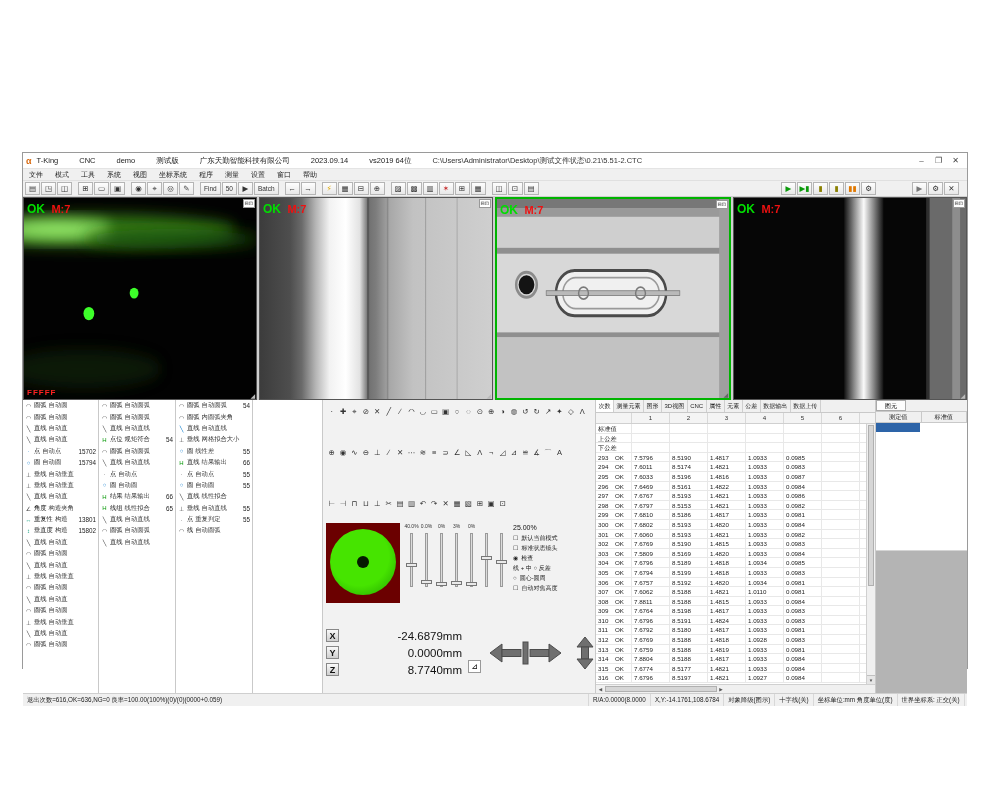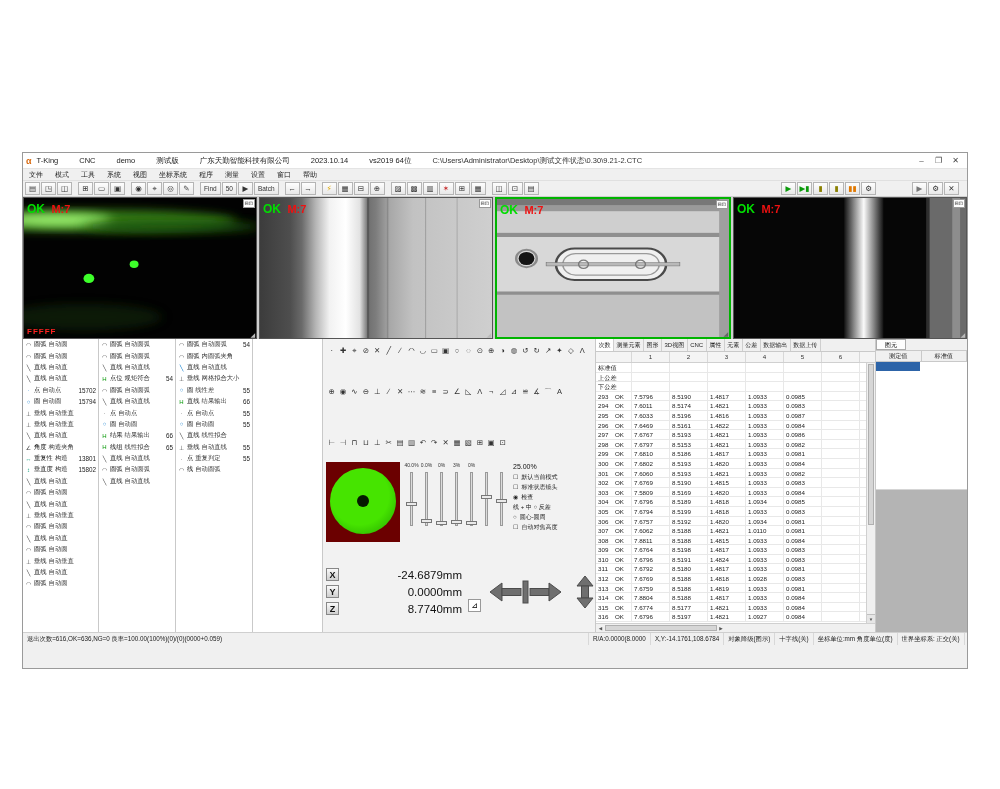--- a/index.html
+++ b/index.html
@@ -26,21 +26,21 @@
   .toolbar { height:16px; background:#f0f0f0; display:flex; align-items:center;
     padding:0 2px; border-bottom:1px solid #cfcfcf; flex:none; }
   .tgroup { display:flex; gap:1px; margin-right:6px; align-items:center; }
   .tbtn { min-width:15px; height:13px; border:1px solid #b5b5b5;
     background:linear-gradient(#fefefe,#e8e8e8); font-size:7.5px; line-height:11px;
     text-align:center; color:#333; padding:0 1px;
     font-family:"Liberation Sans","DejaVu Sans",sans-serif; }
   .tbtn.lbl { font-size:6.5px; padding:0 3px; }
 
   
-  .cameras { height:142px; display:flex; gap:2px; background:#cfcfcf; flex:none; }
+  .cameras { height:203px; display:flex; gap:2px; background:#cfcfcf; flex:none; }
   .cam { flex:1; position:relative; border:1px solid #555; overflow:hidden; background:#000; }
   .cam.selected { border:2px solid #00b400; }
   .cam svg.img { position:absolute; inset:0; width:100%; height:100%; }
   .cam-hdr { position:absolute; top:1px; left:3px; z-index:3; font-weight:bold; }
   .cam-ok { color:#00dd00; font-size:12px; }
   .cam-mode { color:#ee1111; font-size:11px; margin-left:2px; }
   .cam-chip { position:absolute; top:1px; right:1px; z-index:3; background:#fff;
     border:1px solid #999; font-size:5px; color:#333; padding:0 1px; line-height:7px; }
   .cam-note { position:absolute; bottom:2px; left:3px; color:#f22; font-size:8px;
     font-weight:bold; letter-spacing:1px; z-index:3; }
@@ -154,23 +154,23 @@
 
 <div class="window">
 
   <div class="titlebar">
     <span class="logo">α</span>
     <span class="title-seg">T-King</span>
     <span class="title-seg">CNC</span>
     <span class="title-seg">demo</span>
     <span class="title-seg">测试版</span>
     <span class="title-seg">广东天勤智能科技有限公司</span>
-    <span class="title-seg">2023.10.14</span>
+    <span class="title-seg">2023.09.14</span>
     <span class="title-seg">vs2019 64位</span>
-    <span class="title-seg title-path">C:\Users\Administrator\Desktop\测试文件状态\0.30\9.21-2.CTC</span>
+    <span class="title-seg title-path">C:\Users\Administrator\Desktop\测试文件状态\0.21\5.51-2.CTC</span>
     <div class="win-btns">
       <span class="win-btn">–</span>
       <span class="win-btn">❐</span>
       <span class="win-btn">✕</span>
     </div>
   </div>
 
   <div class="menubar" id="menubar">
       <span class="menu-item">文件</span>
       <span class="menu-item">模式</span>

